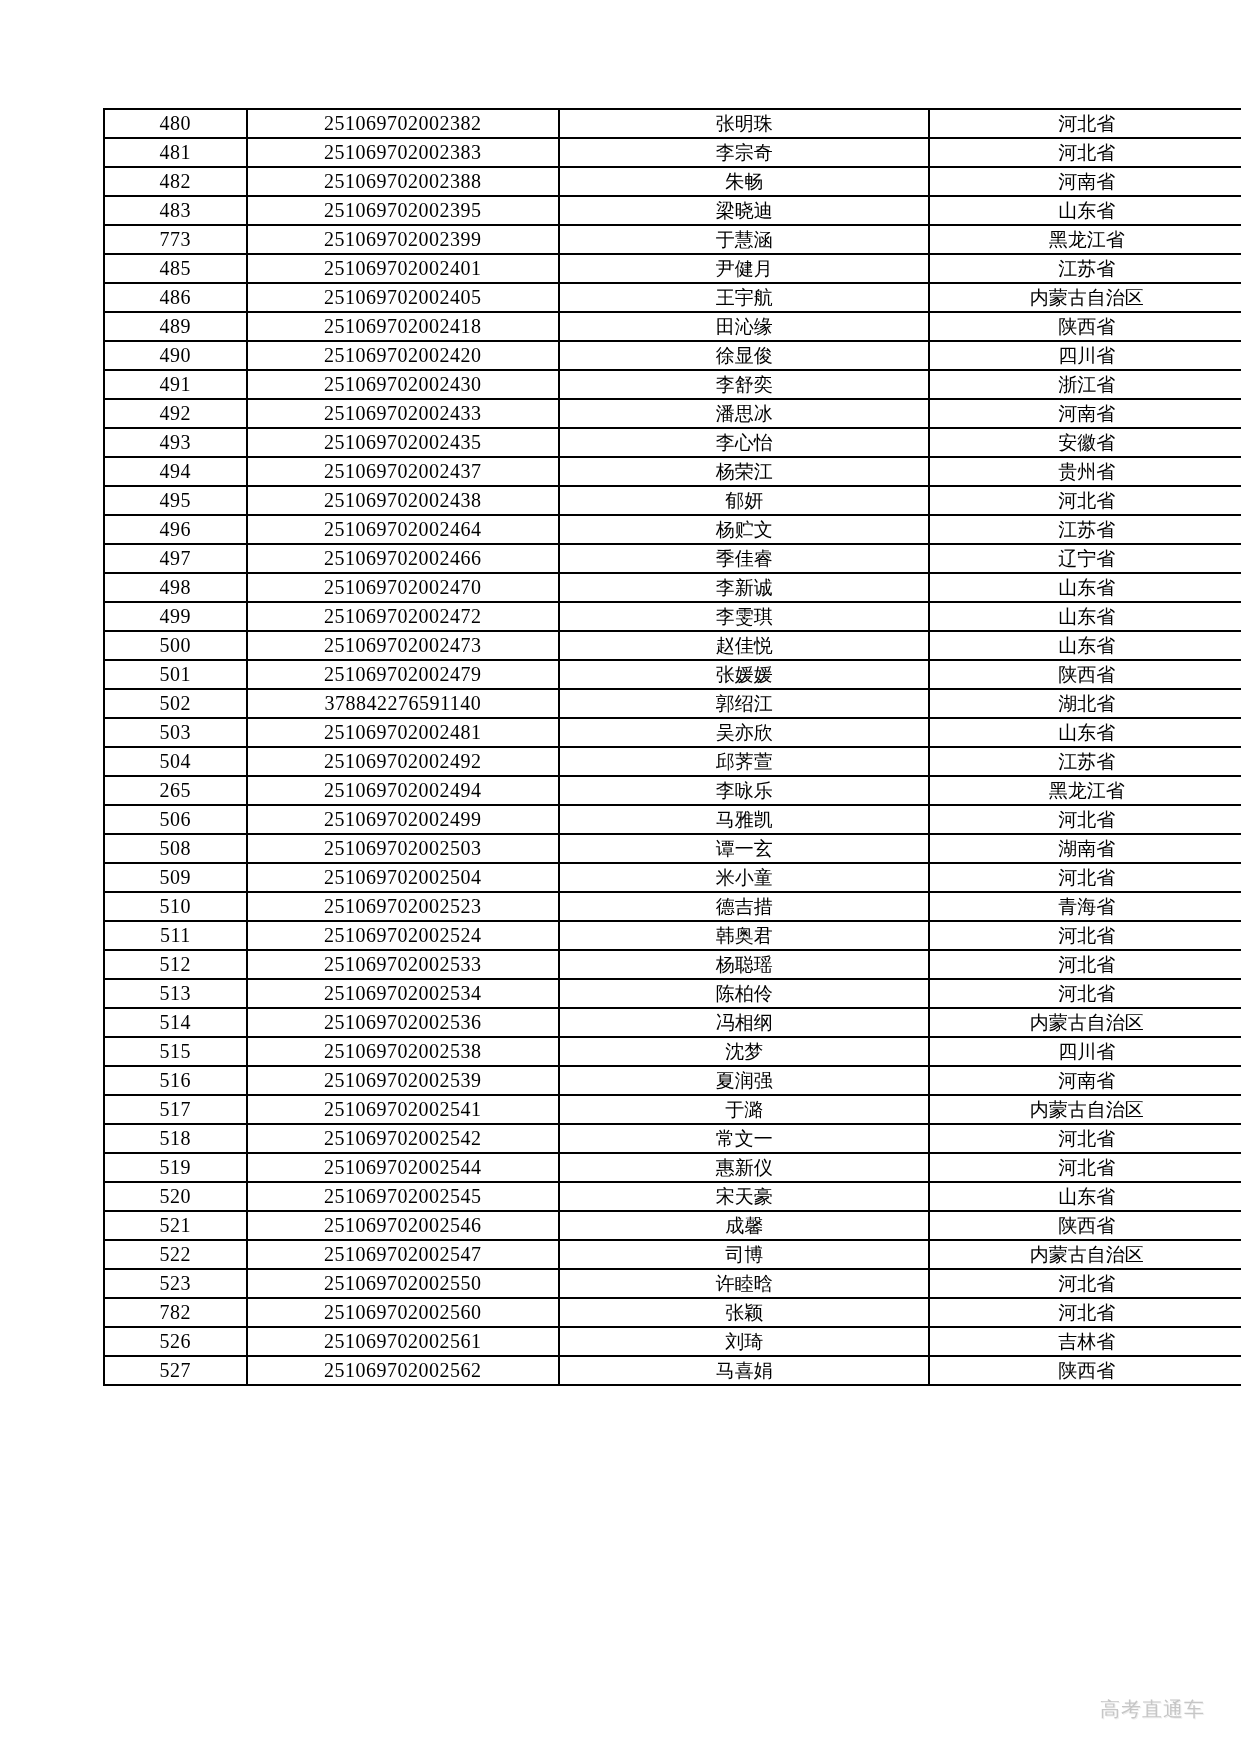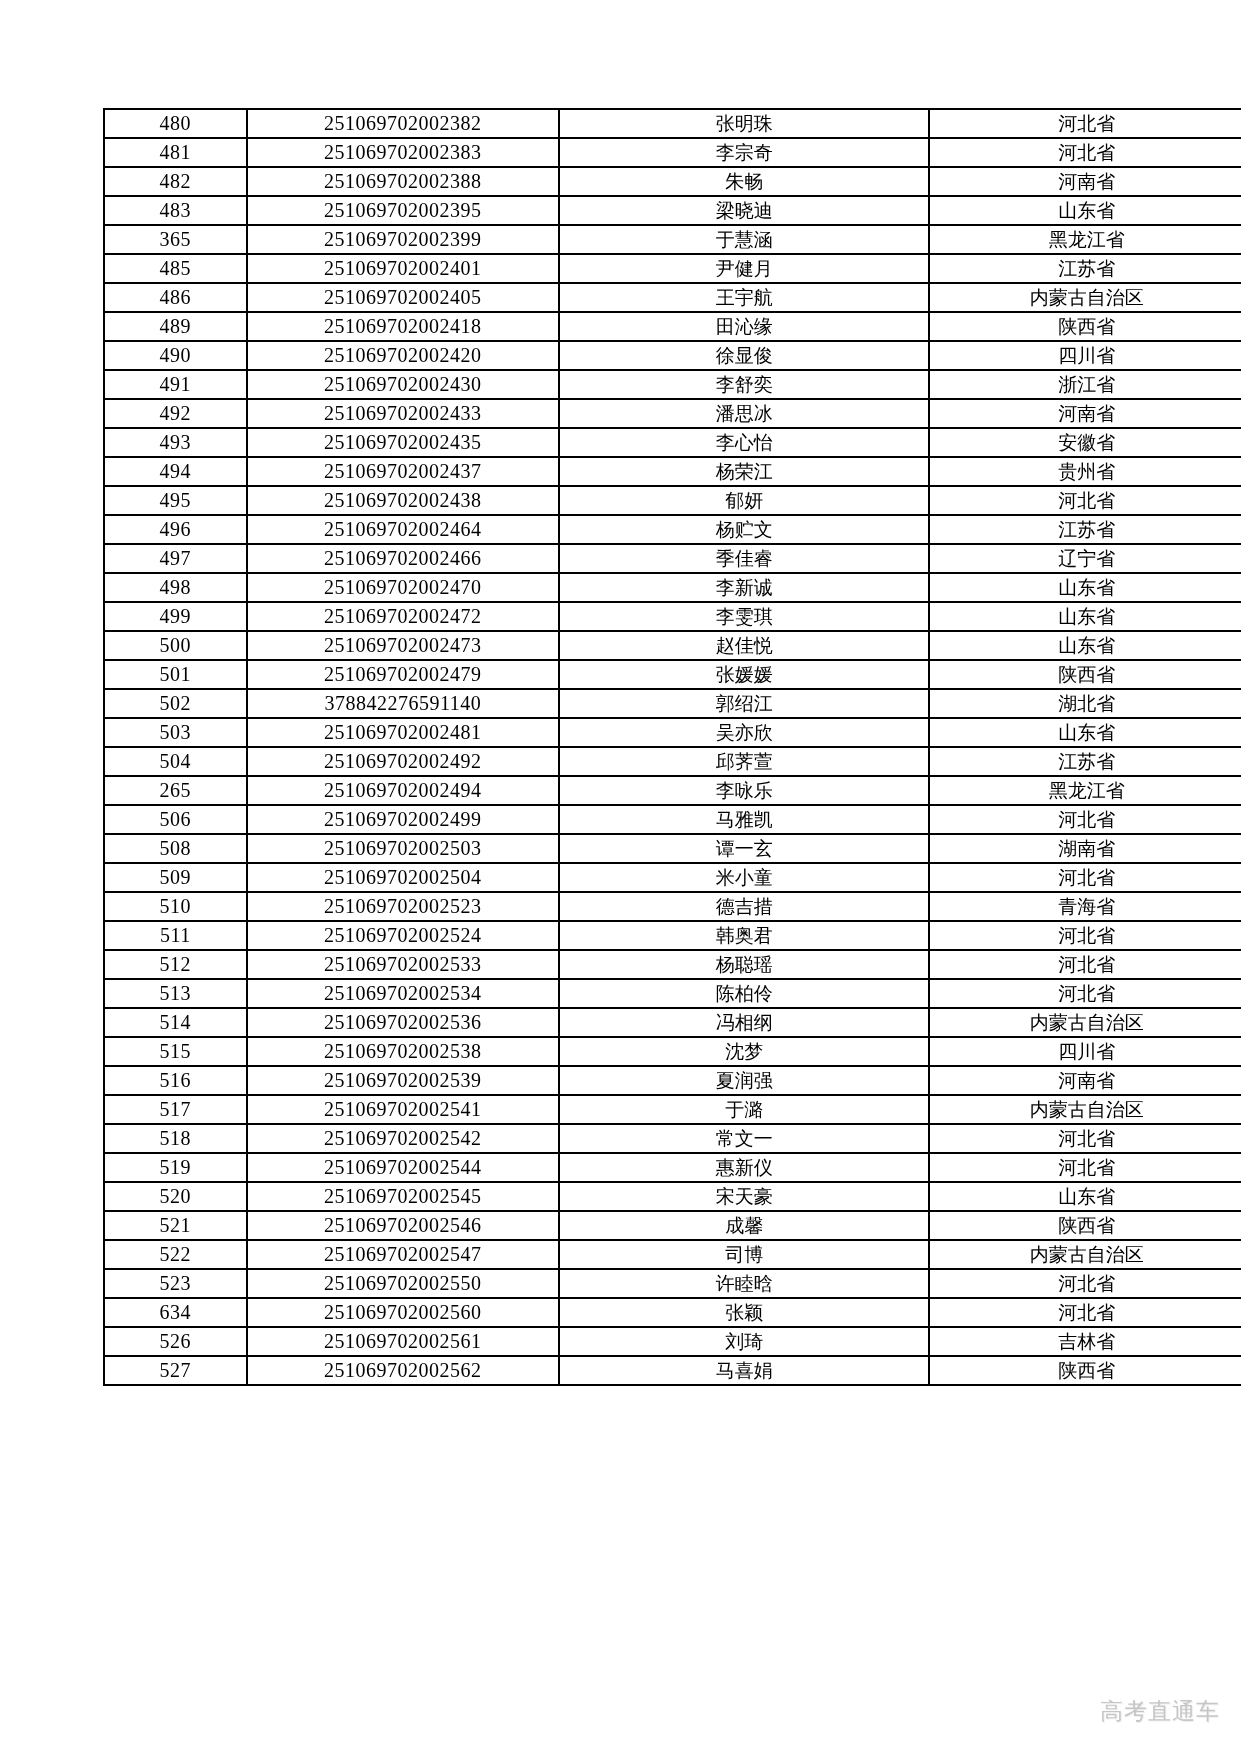--- a/index.html
+++ b/index.html
@@ -46,21 +46,21 @@
     font-size: 19px;
   }
   .col-w-index    { width: 126px; }
   .col-w-id       { width: 276px; }
   .col-w-name     { width: 327px; }
   .col-w-province { width: 278px; }
   .watermark {
     position: absolute;
     left: 1100px;
     top: 1696px;
-    font-size: 23px;
+    font-size: 20px;
     letter-spacing: 1px;
     font-family: "Liberation Sans", "DejaVu Sans", sans-serif;
     color: #c6c6c6;
     text-shadow: 1px 1px 0 #efefef;
     user-select: none;
   }
 </style>
 </head>
 <body>
 
@@ -91,21 +91,21 @@
           <td class="col-name">朱畅</td>
           <td class="col-province">河南省</td>
         </tr>
         <tr>
           <td class="col-index">483</td>
           <td class="col-id">251069702002395</td>
           <td class="col-name">梁晓迪</td>
           <td class="col-province">山东省</td>
         </tr>
         <tr>
-          <td class="col-index">365</td>
+          <td class="col-index">773</td>
           <td class="col-id">251069702002399</td>
           <td class="col-name">于慧涵</td>
           <td class="col-province">黑龙江省</td>
         </tr>
         <tr>
           <td class="col-index">485</td>
           <td class="col-id">251069702002401</td>
           <td class="col-name">尹健月</td>
           <td class="col-province">江苏省</td>
         </tr>
@@ -313,21 +313,21 @@
           <td class="col-name">司博</td>
           <td class="col-province">内蒙古自治区</td>
         </tr>
         <tr>
           <td class="col-index">523</td>
           <td class="col-id">251069702002550</td>
           <td class="col-name">许睦晗</td>
           <td class="col-province">河北省</td>
         </tr>
         <tr>
-          <td class="col-index">634</td>
+          <td class="col-index">782</td>
           <td class="col-id">251069702002560</td>
           <td class="col-name">张颖</td>
           <td class="col-province">河北省</td>
         </tr>
         <tr>
           <td class="col-index">526</td>
           <td class="col-id">251069702002561</td>
           <td class="col-name">刘琦</td>
           <td class="col-province">吉林省</td>
         </tr>

